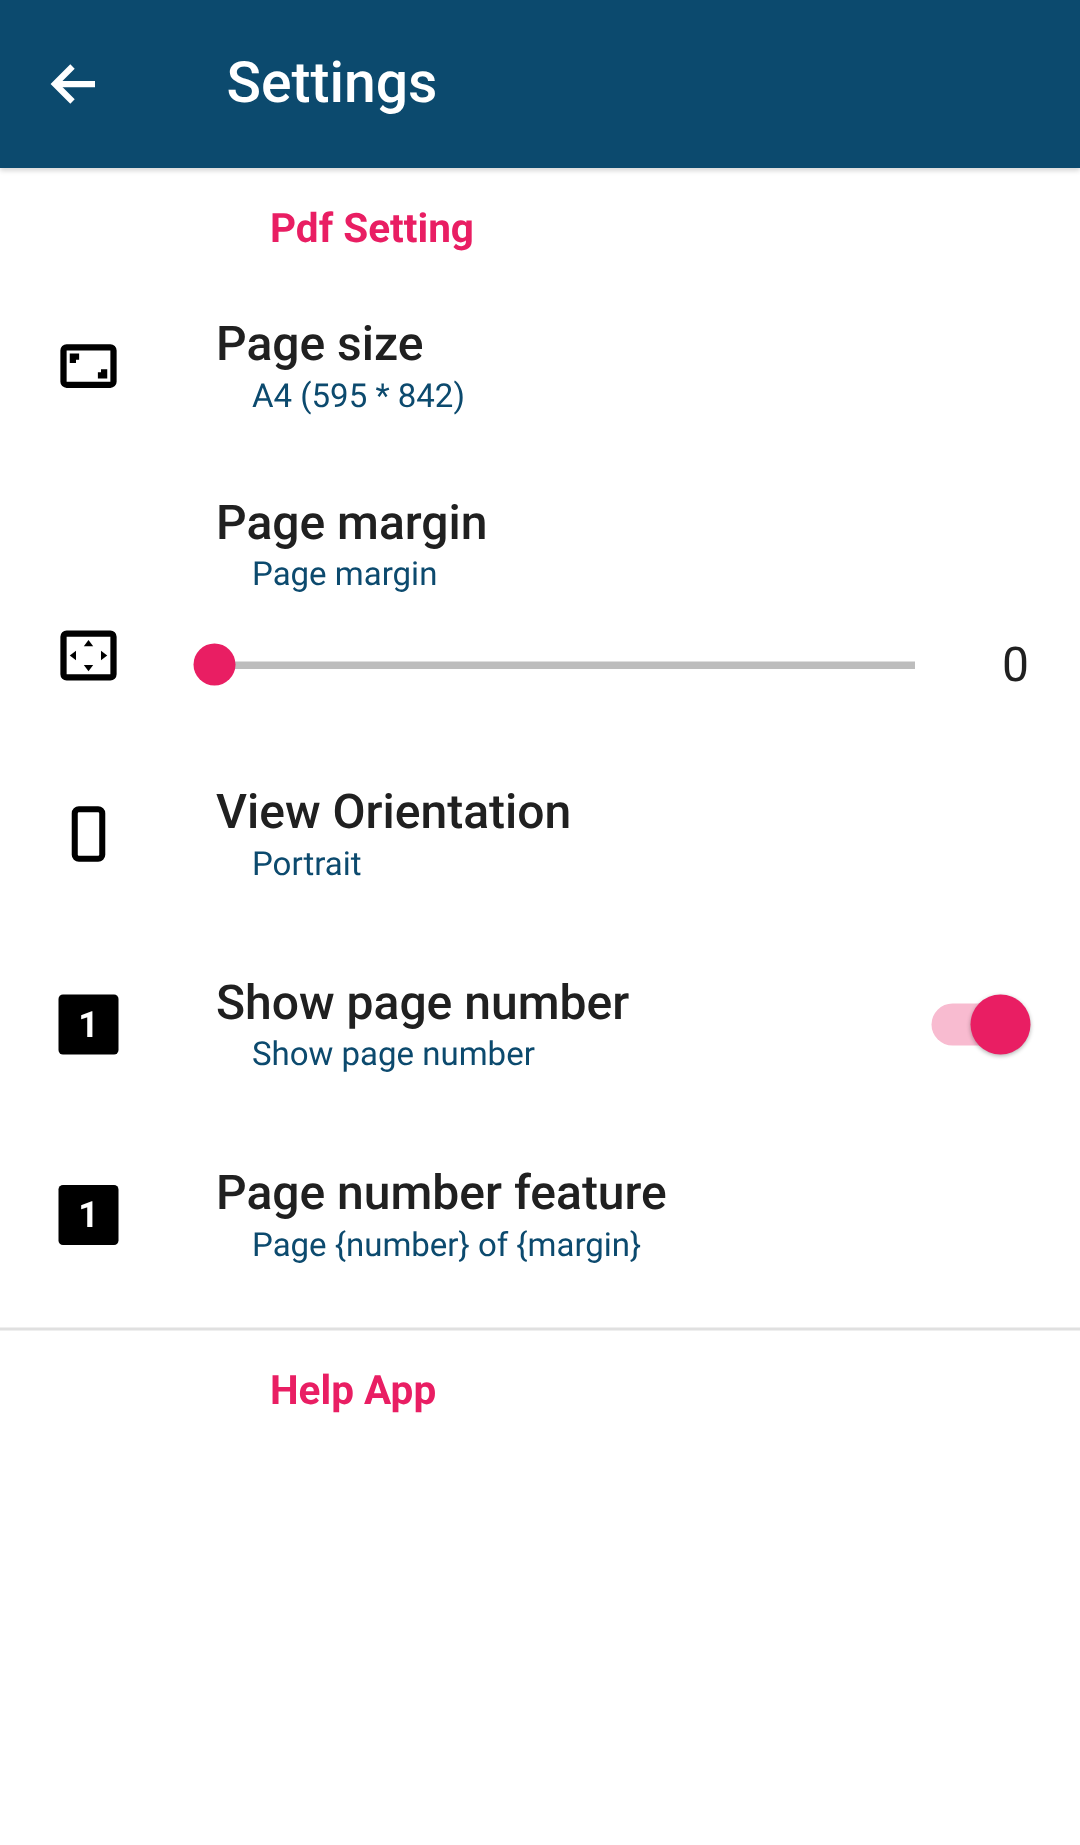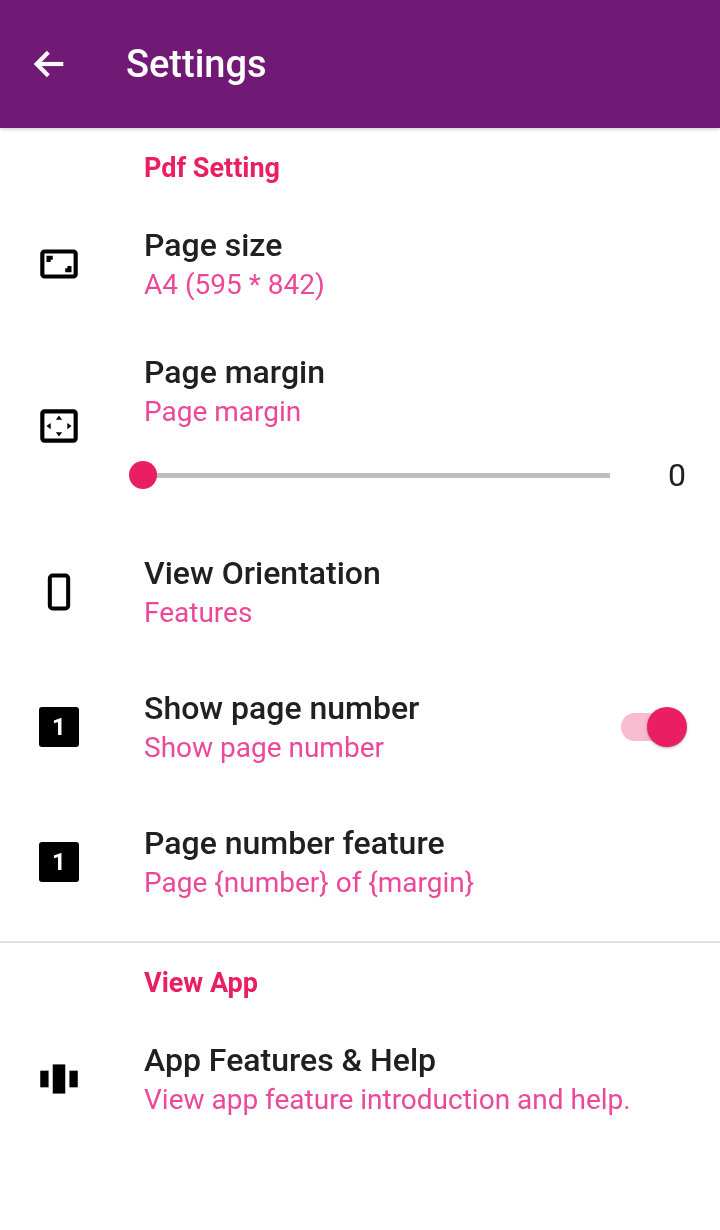--- a/index.html
+++ b/index.html
@@ -4,26 +4,27 @@
 <style>
   * { box-sizing: border-box; margin: 0; padding: 0; }
   body {
     font-family: Roboto, -apple-system, BlinkMacSystemFont, "Segoe UI", Arial, sans-serif;
     background: #ffffff;
     width: 720px;
     height: 1230px;
     overflow: hidden;
   }
   .header {
-    background: #701a75;
-    height: 128px;
+    background: #0c4a6e;
+    height: 112px;
     display: flex;
     align-items: center;
     padding: 0 30px;
     box-shadow: 0 2px 3px rgba(0,0,0,0.15);
+    gap: 25px;
   }
   .back-icon {
     width: 40px;
     height: 40px;
     color: #ffffff;
     cursor: pointer;
     margin-right: 56px;
   }
   .header-title {
     color: #ffffff;
@@ -31,20 +32,21 @@
     font-weight: 500;
   }
   .content {
     padding: 0;
   }
   .section-header {
     color: #e91e63;
     font-size: 27px;
     font-weight: 700;
     padding: 24px 0 12px 144px;
+    margin-left: 36px;
   }
   .setting-row {
     display: flex;
     align-items: center;
     padding: 30px 39px 30px 34px;
     min-height: 120px;
     cursor: pointer;
   }
   .setting-icon {
     width: 50px;
@@ -58,26 +60,27 @@
   .setting-text {
     flex: 1;
   }
   .setting-title {
     font-size: 32px;
     font-weight: 500;
     color: #202020;
     margin-bottom: 4px;
   }
   .setting-subtitle {
-    font-size: 28px;
-    color: #ec4899;
+    font-size: 22px;
+    color: #0c4a6e;
+    margin-left: 24px;
   }
   .slider-row {
     padding: 22px 34px 30px 34px;
-    align-items: flex-start;
+    align-items: flex-end;
   }
   .slider-row .setting-icon {
     margin-top: 48px;
   }
   .slider-wrap {
     flex: 1;
     display: flex;
     align-items: center;
     margin-top: 28px;
   }
@@ -200,21 +203,21 @@
   </div>
 
   <div class="setting-row">
     <div class="setting-icon">
       <svg viewBox="0 0 24 24" width="44" height="44">
         <rect x="7" y="3" width="10" height="18" rx="1.5" fill="none" stroke="#000" stroke-width="2.2"></rect>
       </svg>
     </div>
     <div class="setting-text">
       <div class="setting-title">View Orientation</div>
-      <div class="setting-subtitle">Features</div>
+      <div class="setting-subtitle">Portrait</div>
     </div>
   </div>
 
   <div class="setting-row">
     <div class="setting-icon">
       <div class="num-box">1</div>
     </div>
     <div class="setting-text">
       <div class="setting-title">Show page number</div>
       <div class="setting-subtitle">Show page number</div>
@@ -229,29 +232,16 @@
       <div class="num-box">1</div>
     </div>
     <div class="setting-text">
       <div class="setting-title">Page number feature</div>
       <div class="setting-subtitle">Page {number} of {margin}</div>
     </div>
   </div>
 
   <div class="divider"></div>
 
-  <div class="section-header">View App</div>
-
-  <div class="setting-row">
-    <div class="setting-icon">
-      <svg viewBox="0 0 24 24" width="50" height="50" fill="#000">
-        <rect x="3" y="8" width="4" height="8"></rect>
-        <rect x="9" y="5" width="6" height="14"></rect>
-        <rect x="17" y="8" width="4" height="8"></rect>
-      </svg>
-    </div>
-    <div class="setting-text">
-      <div class="setting-title">App Features &amp; Help</div>
-      <div class="setting-subtitle">View app feature introduction and help.</div>
-    </div>
-  </div>
+  <div class="section-header">Help App</div>
+
 
 </div>
 
 </body></html>

